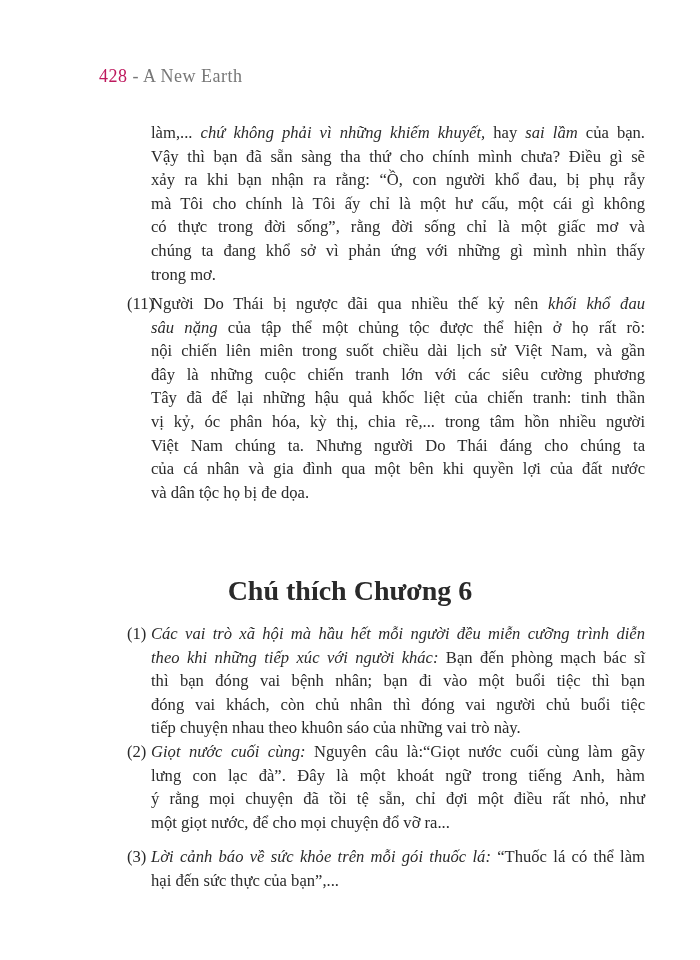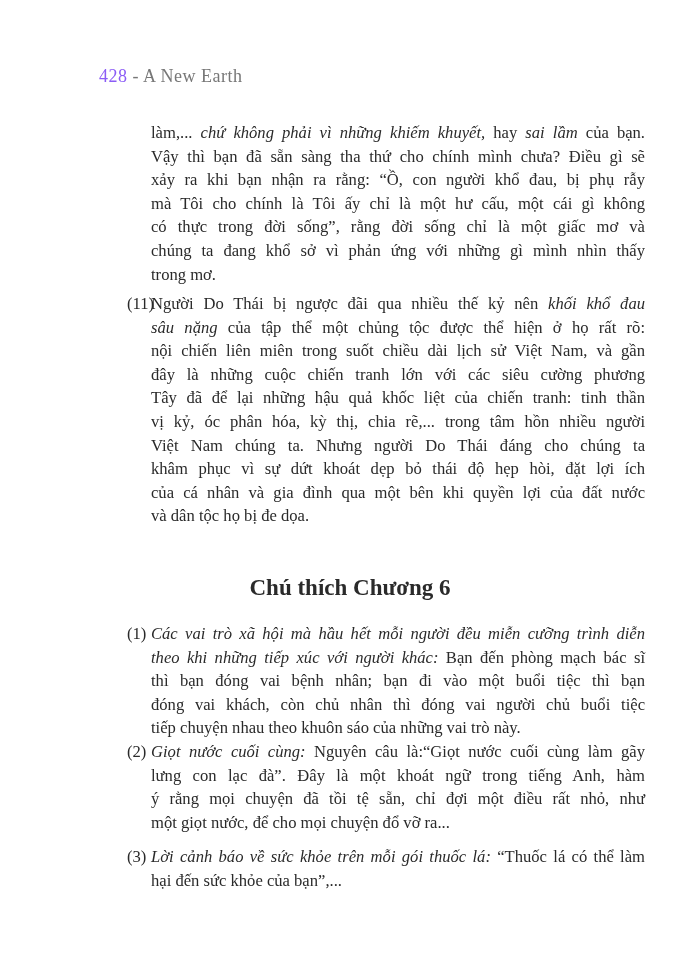--- a/index.html
+++ b/index.html
@@ -1,28 +1,28 @@
 <!DOCTYPE html>
 <html><head>
   <meta charset="utf-8">
   <style>
     html, body { margin: 0; padding: 0; background: #ffffff; }
     body { width: 700px; height: 960px; position: relative; overflow: hidden;
            font-family: "Liberation Serif", "DejaVu Serif", serif; color: #2a2a2a; }
     .running-head { position: absolute; left: 99px; top: 66px; font-size: 18px; letter-spacing: 0.5px; }
-    .running-head .pnum { color: #8b5cf6; font-weight: normal; }
+    .running-head .pnum { color: #be185d; font-weight: normal; }
     .running-head .sep, .running-head .btitle { color: #777; }
     .block { position: absolute; left: 99px; width: 546px; font-size: 16.6px; line-height: 23.6px; }
     .item { position: relative; padding-left: 40px; text-align: justify; }
     .item .num { position: absolute; left: 0; top: 0; margin-left: 28px; }
     .line { display: block; text-align: justify; text-align-last: justify; white-space: nowrap; margin-left: 12px; }
     .line.last { text-align-last: left; }
     i { font-style: italic; }
     .chapter-title { position: absolute; left: 0; width: 700px; top: 575px; text-align: center;
-                     font-size: 23px; font-weight: bold; color: #2a2a2a; }
+                     font-size: 28px; font-weight: bold; color: #2a2a2a; }
   </style>
 </head>
 <body>
 
 <div class="running-head">
   <span class="pnum">428</span><span class="sep"> - </span><span class="btitle">A New Earth</span>
 </div>
 
 <div class="block" style="top:121px;">
   <div class="item">
@@ -42,21 +42,20 @@
   <div class="item">
     <span class="num">(11)</span>
     <div class="lines">
         <span class="line"><span>Người Do Thái bị ngược đãi qua nhiều thế kỷ nên </span><i>khối khổ đau</i></span>
         <span class="line"><i>sâu nặng</i><span> của tập thể một chủng tộc được thể hiện ở họ rất rõ:</span></span>
         <span class="line"><span>nội chiến liên miên trong suốt chiều dài lịch sử Việt Nam, và gần</span></span>
         <span class="line"><span>đây là những cuộc chiến tranh lớn với các siêu cường phương</span></span>
         <span class="line"><span>Tây đã để lại những hậu quả khốc liệt của chiến tranh: tinh thần</span></span>
         <span class="line"><span>vị kỷ, óc phân hóa, kỳ thị, chia rẽ,... trong tâm hồn nhiều người</span></span>
         <span class="line"><span>Việt Nam chúng ta. Nhưng người Do Thái đáng cho chúng ta</span></span>
-        <span class="line"><span>khâm phục vì sự dứt khoát dẹp bỏ thái độ hẹp hòi, đặt lợi ích</span></span>
         <span class="line"><span>của cá nhân và gia đình qua một bên khi quyền lợi của đất nước</span></span>
         <span class="line last"><span>và dân tộc họ bị đe dọa.</span></span>
       </div>
   </div>
 </div>
 
 <div class="chapter-title">Chú thích Chương 6</div>
 
 <div class="block" style="top:622px;">
   <div class="item">
@@ -81,16 +80,16 @@
         <span class="line last"><span>một giọt nước, để cho mọi chuyện đổ vỡ ra...</span></span>
       </div>
   </div>
 </div>
 
 <div class="block" style="top:845px;">
   <div class="item">
     <span class="num">(3)</span>
     <div class="lines">
         <span class="line"><i>Lời cảnh báo về sức khỏe trên mỗi gói thuốc lá:</i><span> “Thuốc lá có thể làm</span></span>
-        <span class="line last"><span>hại đến sức khỏe của bạn”,...</span></span>
+        <span class="line last"><span>hại đến sức thực của bạn”,...</span></span>
       </div>
   </div>
 </div>
 
 </body></html>

